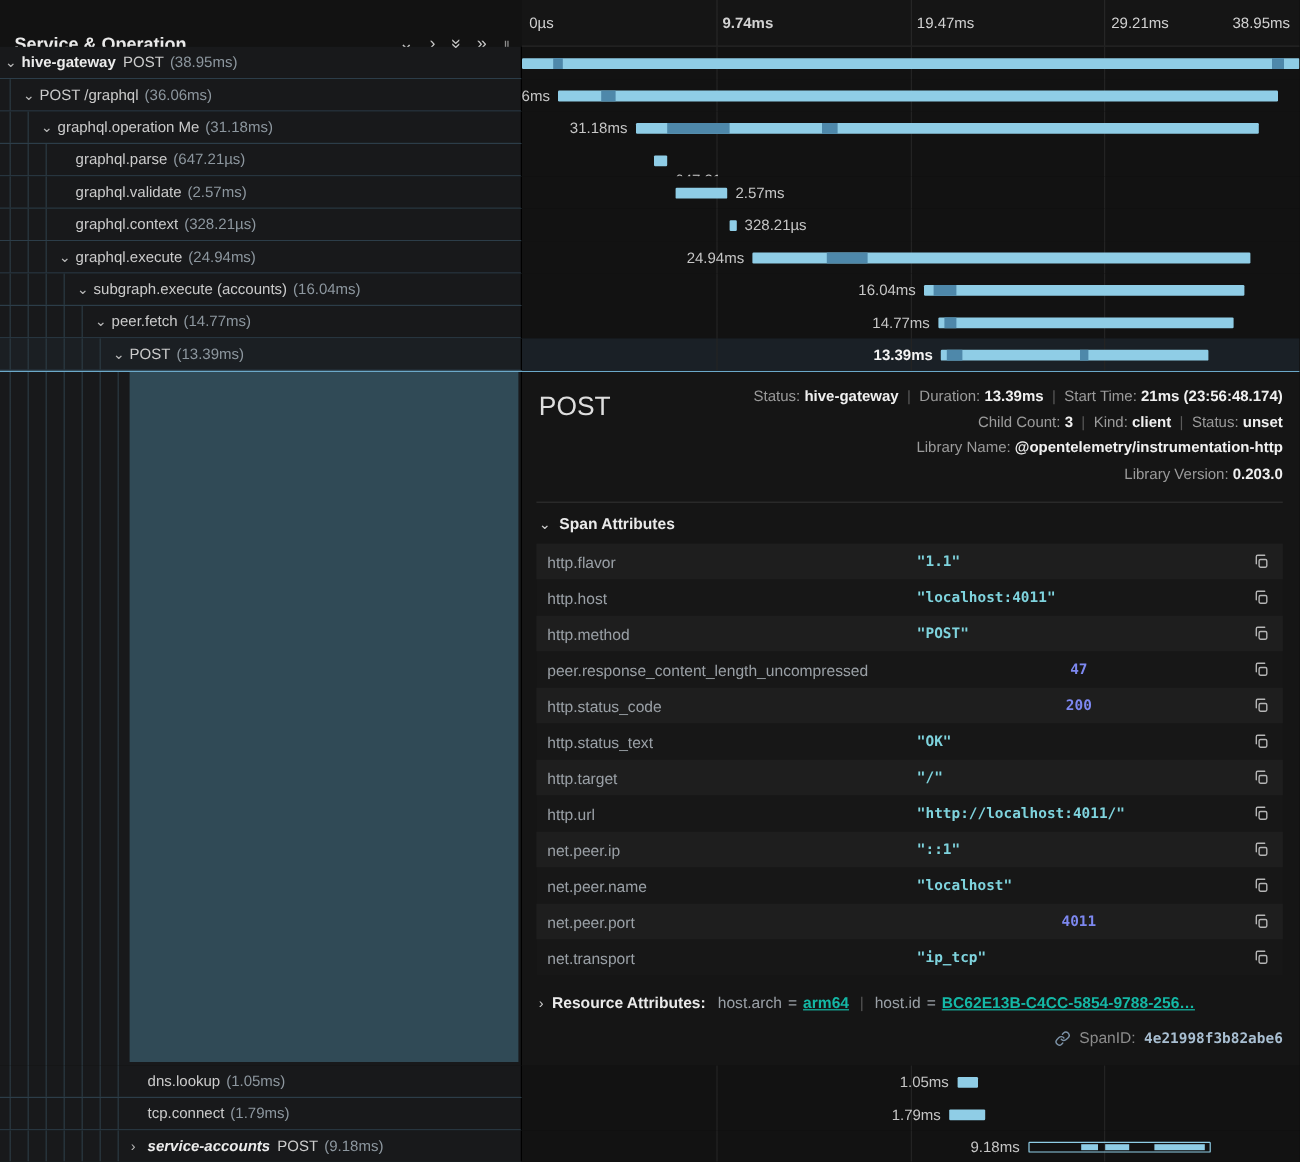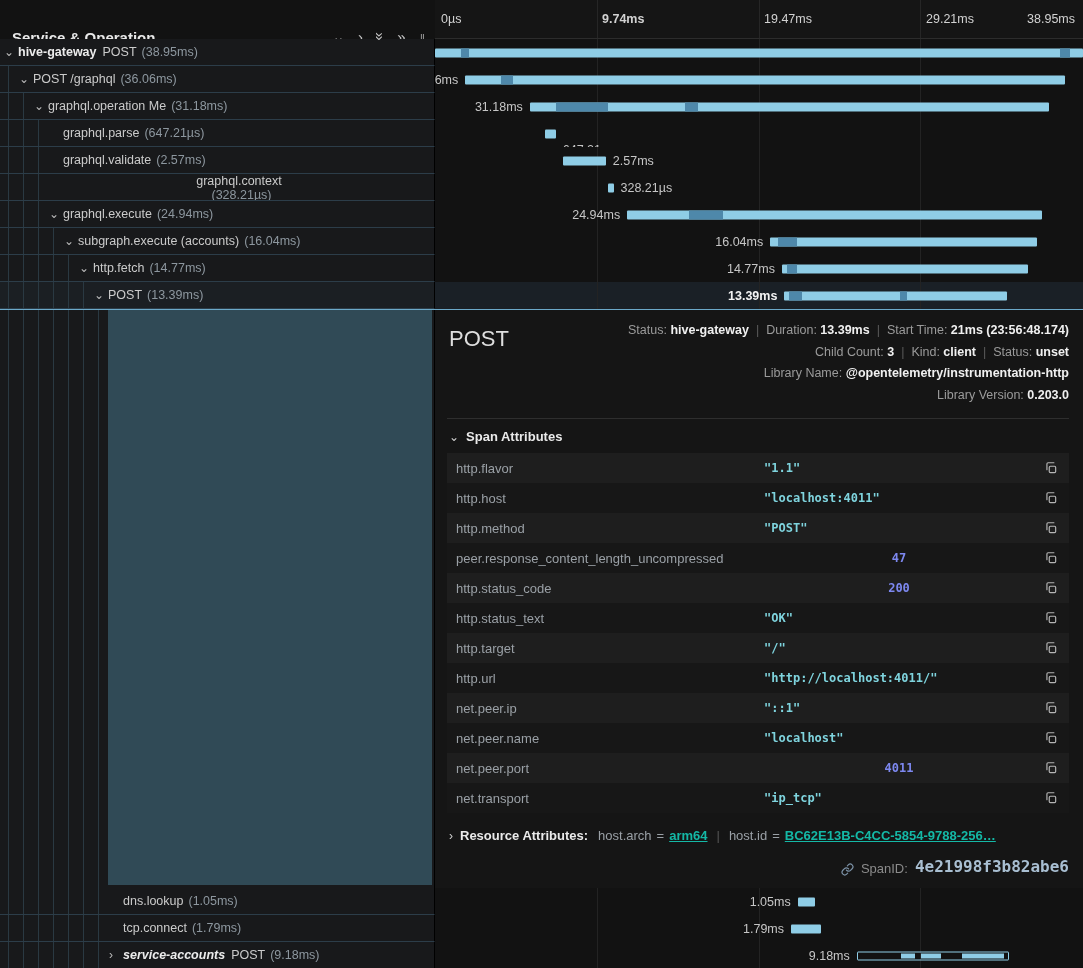--- a/index.html
+++ b/index.html
@@ -68,21 +68,21 @@
   .attr-value.string{color:var(--string);}
   .attr-value.number{color:var(--number);text-align:center;}
   .copy-btn{flex:none;margin-left:8px;background:none;border:none;padding:2px;cursor:pointer;display:flex;align-items:center;}
   .resource-line{display:flex;align-items:center;margin-top:15px;font-size:13px;white-space:nowrap;overflow:hidden;padding-left:2px;cursor:pointer;}
   .res-title{font-weight:700;color:#eaeaea;margin:0 10px 0 7px;}
   .res-key{color:#9aa0a6;}
   .res-eq{color:#9aa0a6;margin:0 5px;}
   .res-val{color:#14b8a6;font-weight:700;text-decoration:underline;}
   .res-sep{color:#555;margin:0 9px;}
   .spanid-row{display:flex;justify-content:flex-end;align-items:flex-end;gap:7px;margin-top:14px;font-size:13px;color:#8b8b8b;}
-  .spanid-value{color:#a9bfd2;font-weight:700;font-family:"DejaVu Sans Mono",monospace;font-size:16px;}
+  .spanid-value{color:#a9bfd2;font-weight:700;font-family:"DejaVu Sans Mono",monospace;font-size:12px;}
 </style>
 </head>
 <body>
 
 <div class="app">
 
   <div class="topbar">
     <div class="topbar-left">
       <span class="title">Service &amp; Operation</span>
       <span id="tb-icons"><span class="tb-icon"><span>⌄</span></span><span class="tb-icon"><span>›</span></span><span class="tb-icon"><span class="rot90">»</span></span><span class="tb-icon"><span>»</span></span></span>
@@ -156,21 +156,21 @@
             <span class="chev"></span>
             <span class="op">graphql.validate</span>
             <span class="dur">(2.57ms)</span>
           </div>
           <div class="row-right">
             <div class="bar" style="left: 19.7689%; width: 6.5982%;"></div>
             <span class="bar-label" style="left: calc(26.3671% + 7px);">2.57ms</span>
           </div>
         </div>
         <div class="row">
-          <div class="row-left" style="padding-left: 49px; background-image: linear-gradient(rgb(42, 57, 66), rgb(42, 57, 66)), linear-gradient(rgb(42, 57, 66), rgb(42, 57, 66)), linear-gradient(rgb(42, 57, 66), rgb(42, 57, 66)); background-position: 8px 0px, 23px 0px, 38px 0px; background-size: 1px 100%; background-repeat: no-repeat; flex-direction: column;">
+          <div class="row-left" style="padding-left: 49px; background-image: linear-gradient(rgb(42, 57, 66), rgb(42, 57, 66)), linear-gradient(rgb(42, 57, 66), rgb(42, 57, 66)), linear-gradient(rgb(42, 57, 66), rgb(42, 57, 66)); background-position: 8px 0px, 23px 0px, 38px 0px; background-size: 1px 100%; background-repeat: no-repeat;">
             <span class="chev"></span>
             <span class="op">graphql.context</span>
             <span class="dur">(328.21µs)</span>
           </div>
           <div class="row-right">
             <div class="bar" style="left: 26.7009%; width: 0.84724%;"></div>
             <span class="bar-label" style="left: calc(27.5481% + 7px);">328.21µs</span>
           </div>
         </div>
         <div class="row">
@@ -195,21 +195,21 @@
           <div class="row-right">
             <div class="bar" style="left: 51.733%; width: 41.181%;">
               <div class="mark" style="left: 3%; width: 7%;"></div>
             </div>
             <span class="bar-label" style="right: calc(48.267% + 7px);">16.04ms</span>
           </div>
         </div>
         <div class="row">
           <div class="row-left" style="padding-left: 79px; background-image: linear-gradient(rgb(42, 57, 66), rgb(42, 57, 66)), linear-gradient(rgb(42, 57, 66), rgb(42, 57, 66)), linear-gradient(rgb(42, 57, 66), rgb(42, 57, 66)), linear-gradient(rgb(42, 57, 66), rgb(42, 57, 66)), linear-gradient(rgb(42, 57, 66), rgb(42, 57, 66)); background-position: 8px 0px, 23px 0px, 38px 0px, 53px 0px, 68px 0px; background-size: 1px 100%; background-repeat: no-repeat;">
             <span class="chev">⌄</span>
-            <span class="op">http.fetch</span>
+            <span class="op">peer.fetch</span>
             <span class="dur">(14.77ms)</span>
           </div>
           <div class="row-right">
             <div class="bar" style="left: 53.5302%; width: 37.9204%;">
               <div class="mark" style="left: 2%; width: 4%;"></div>
             </div>
             <span class="bar-label" style="right: calc(46.4698% + 7px);">14.77ms</span>
           </div>
         </div>
         <div class="row selected">

